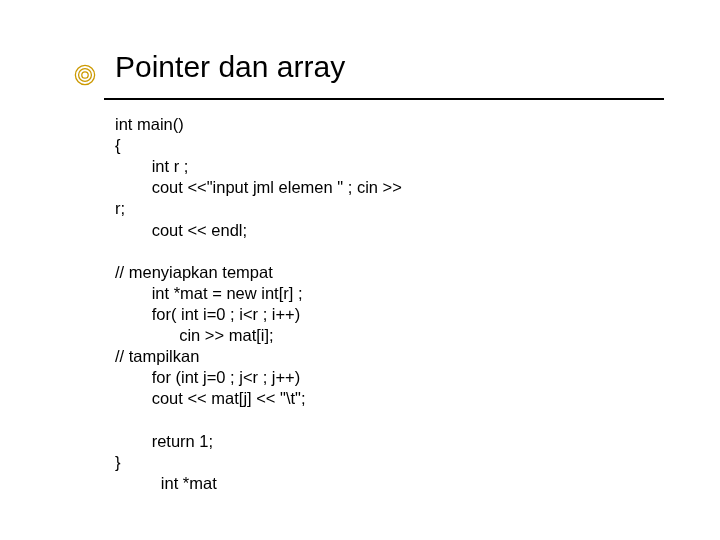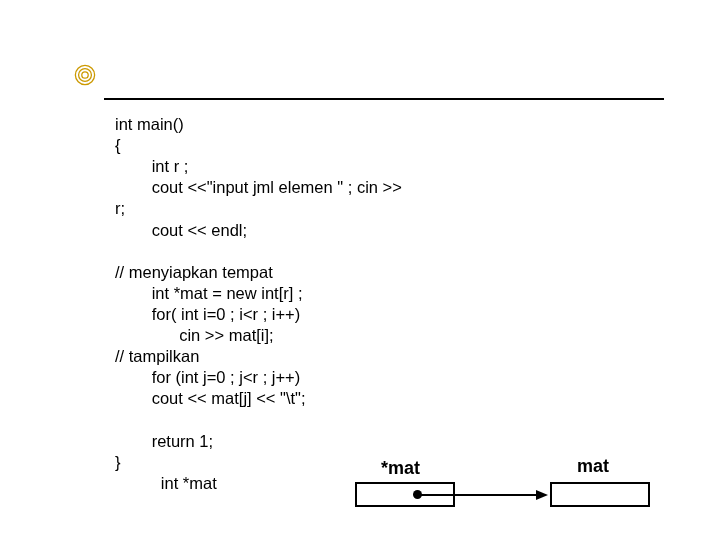--- a/index.html
+++ b/index.html
@@ -87,20 +87,21 @@
 <div class="slide">
 
   <span class="bullet-icon">
     <svg viewBox="0 0 24 24" width="22" height="22">
       <circle cx="12" cy="12" r="10.5" fill="none" stroke="#cc9900" stroke-width="1.4"></circle>
       <circle cx="12" cy="12" r="7" fill="none" stroke="#cc9900" stroke-width="1.4"></circle>
       <circle cx="12" cy="12" r="3.5" fill="none" stroke="#cc9900" stroke-width="1.4"></circle>
     </svg>
   </span>
 
+  <h1 class="title">Pointer dan array</h1>
   <div class="title-rule"></div>
 
   <div class="content"><span>int main()</span>
 <span>{</span>
 <span>        int r ;</span>
 <span>        cout &lt;&lt;"input jml elemen " ; cin &gt;&gt;</span>
 <span>r;</span>
 <span>        cout &lt;&lt; endl;</span>
 <span></span>
 <span>// menyiapkan tempat</span>
@@ -108,28 +109,14 @@
 <span>        for( int i=0 ; i&lt;r ; i++)</span>
 <span>              cin &gt;&gt; mat[i];</span>
 <span>// tampilkan</span>
 <span>        for (int j=0 ; j&lt;r ; j++)</span>
 <span>        cout &lt;&lt; mat[j] &lt;&lt; "\t";</span>
 <span></span>
 <span>        return 1;</span>
 <span>}</span>
 <span>          int *mat</span></div>
 
-  <div class="diagram">
-    <span class="lbl" style="left:26px; top:-4px;">*mat</span>
-    <span class="lbl" style="left:222px; top:-6px;">mat</span>
-
-    <div class="box" style="left:0px; top:20px; width:100px; height:25px;"></div>
-    <div class="dot" style="left:58px; top:28px;"></div>
-
-    <svg class="arrow" style="left:63px; top:30px;" width="130" height="10">
-      <line x1="3" y1="3" x2="118" y2="3" stroke="#000" stroke-width="2"></line>
-      <polygon points="118,-2 130,3 118,8" fill="#000"></polygon>
-    </svg>
-
-    <div class="box" style="left:195px; top:20px; width:100px; height:25px;"></div>
-  </div>
 
 </div>
 
 </body></html>

